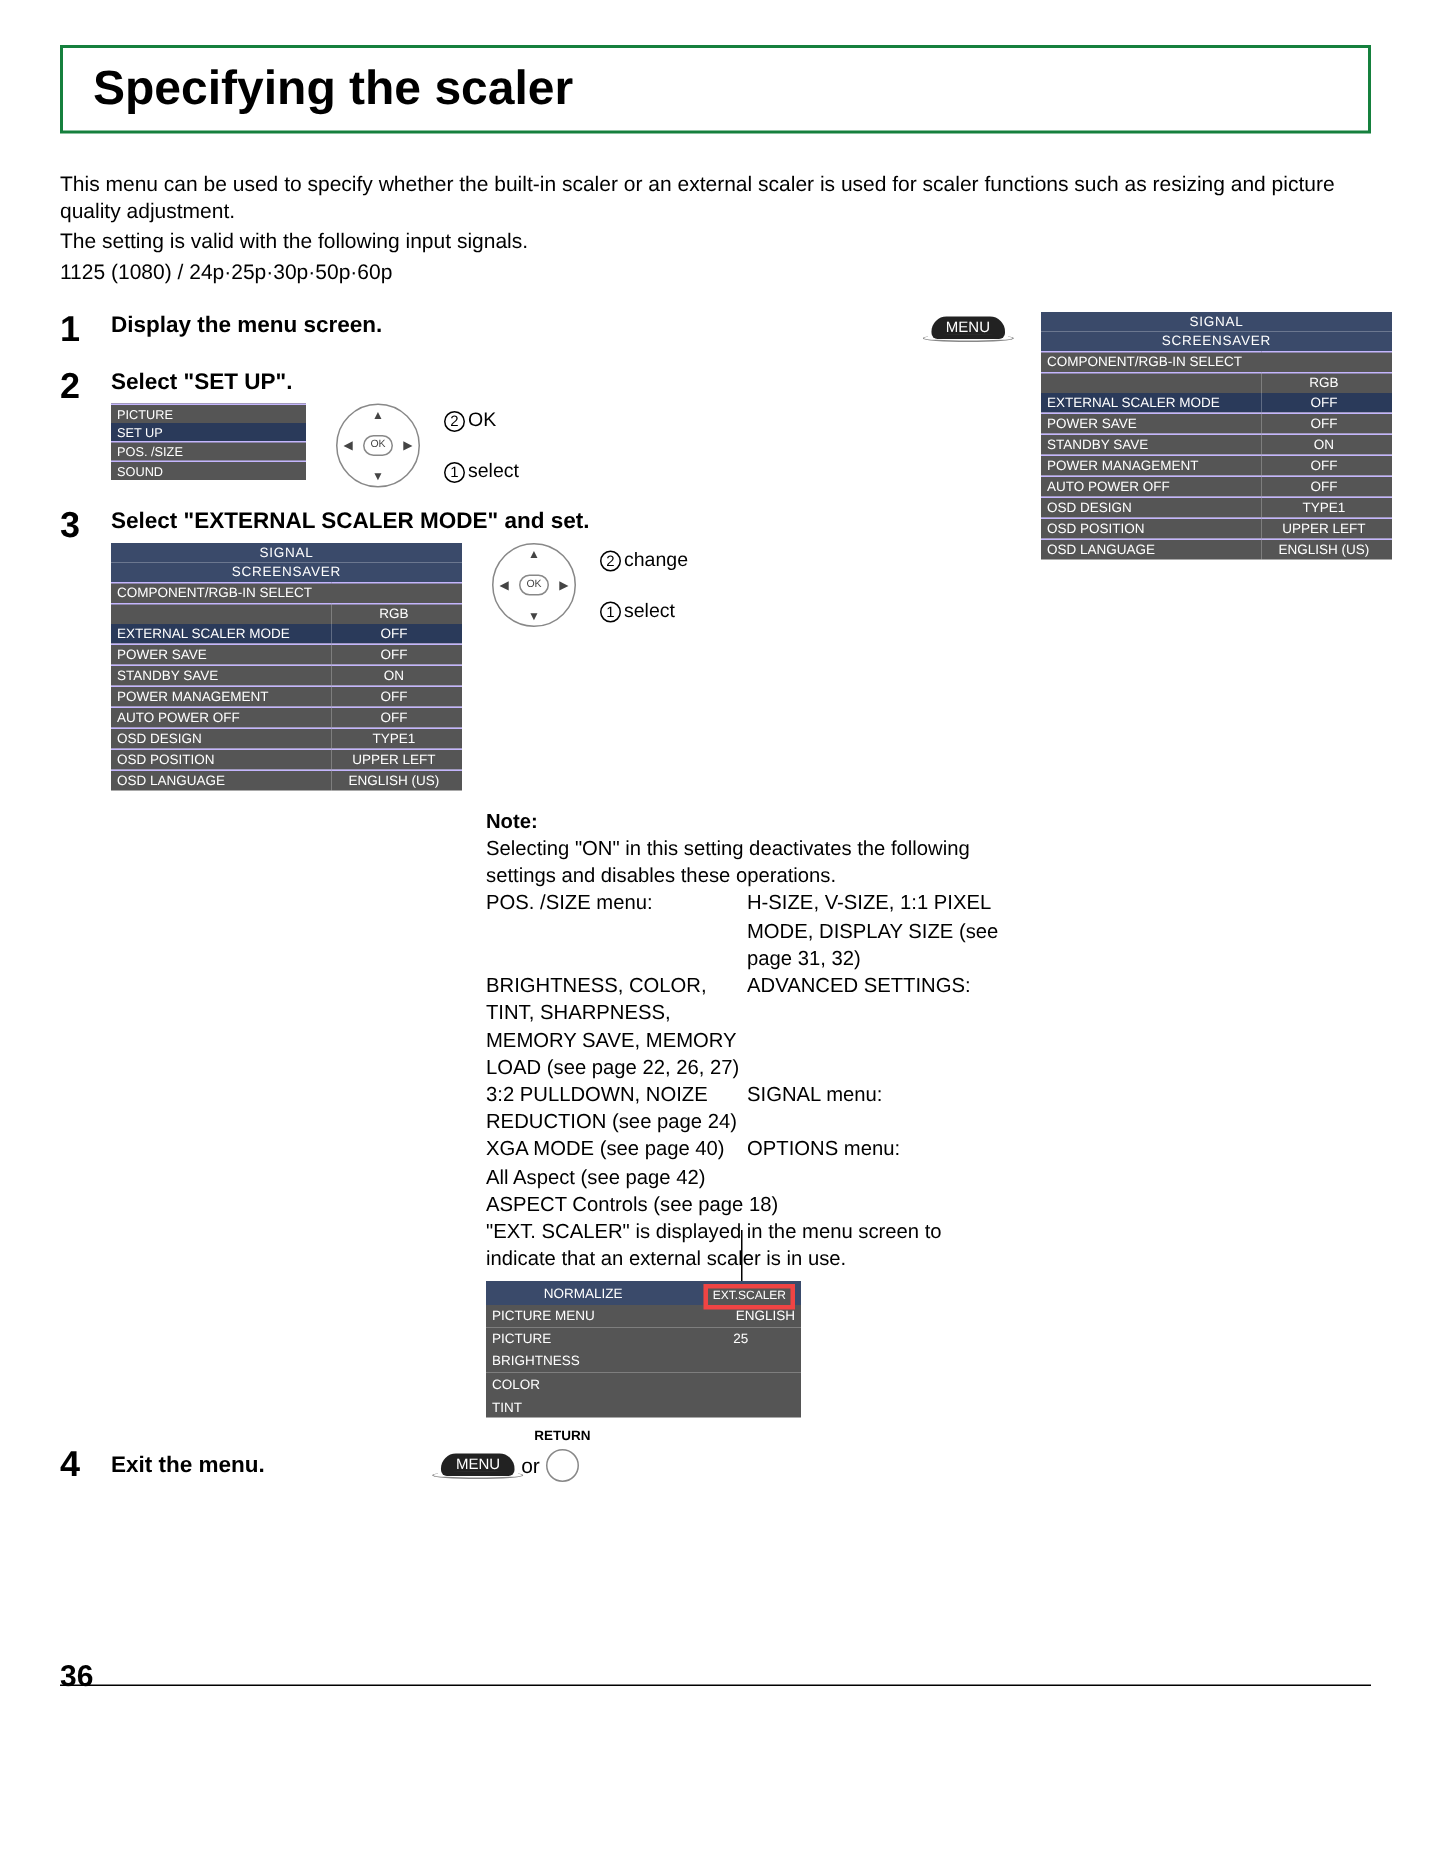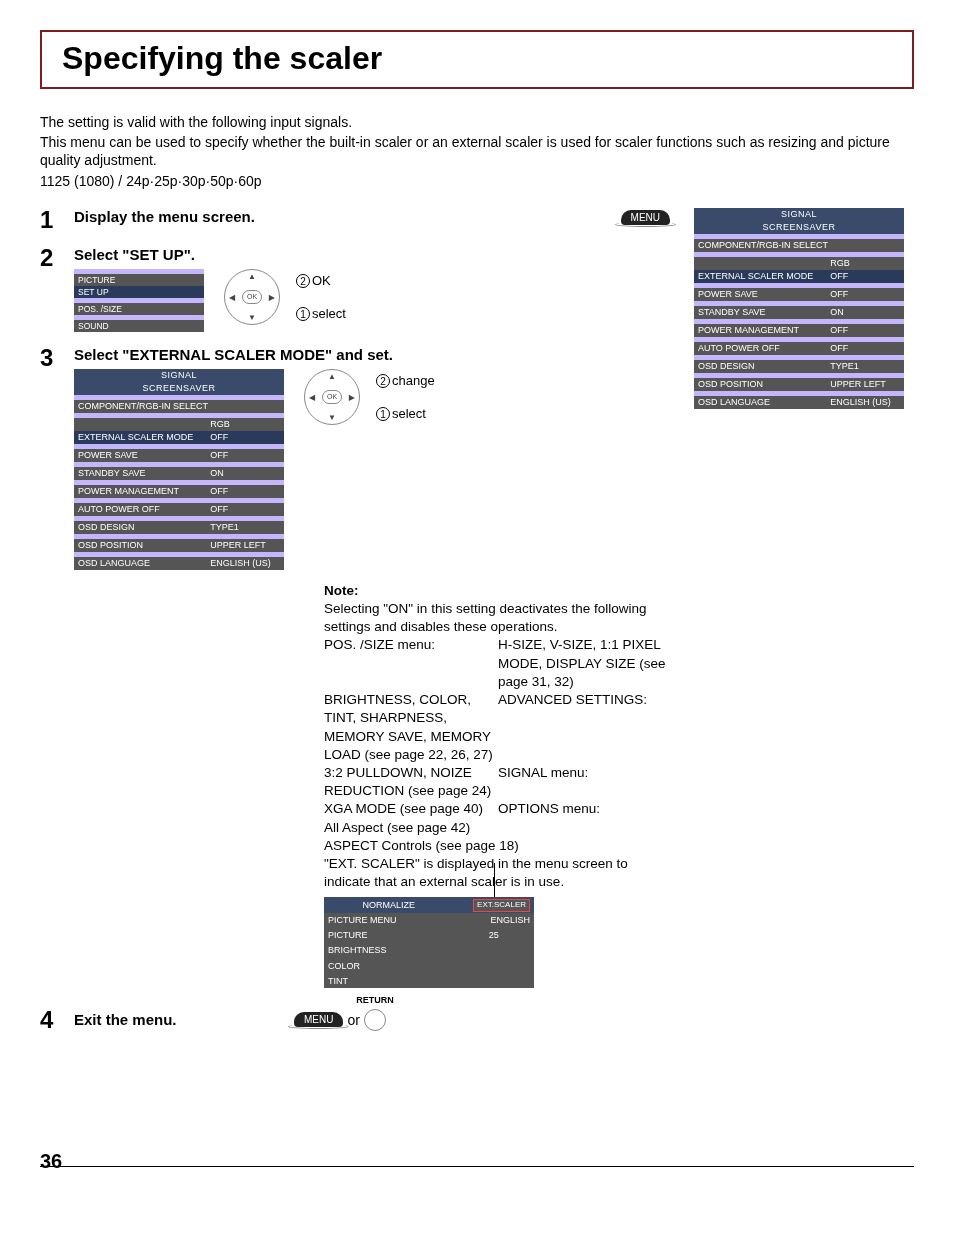--- a/index.html
+++ b/index.html
@@ -7,21 +7,21 @@
     font-family: Arial, Helvetica, sans-serif;
     font-size: 14px;
     margin: 0;
     padding: 30px 40px 20px 40px;
     width: 954px;
     color: #000;
     background: #fff;
     position: relative;
   }
   .title-box {
-    border: 2px solid #7f1d1d;
+    border: 2px solid #15803d;
     padding: 8px 20px 10px 20px;
     margin-bottom: 24px;
   }
   .title-box h1 {
     margin: 0;
     font-size: 32px;
     font-weight: bold;
   }
   .intro p { margin: 2px 0; line-height: 1.3; }
   .layout {
@@ -35,28 +35,28 @@
   .step-num { font-size: 24px; font-weight: bold; width: 20px; flex-shrink:0; line-height:1;}
   .step-body { flex: 1; }
   .step-head { font-weight: bold; font-size: 15px; margin-bottom: 6px; }
   .step-content { display: flex; gap: 20px; align-items: flex-start; }
 
   
   .osd {
     font-family: Arial, sans-serif;
     font-size: 9px;
     color: #fff;
-    width: 210px;
+    width: 234px;
     border-collapse: collapse;
   }
   .osd td { padding: 1.5px 4px; }
   .osd .hdr { background: #3a4a6a; text-align: center; letter-spacing: 0.5px;}
   .osd .row { background: #555; }
-  .osd .row td { border-top: 5px solid #c4b5fd; }
-  .osd .val { text-align: left; padding-right: 8px;}
+  .osd .row td { border-top: 1px solid #c4b5fd; }
+  .osd .val { text-align: center; padding-right: 8px;}
   .osd .selrow { background: #2a3a5a; }
   .osd-small { width: 130px; font-size: 8.5px;}
   .osd-small td { background:#555; padding:1px 4px;}
   .osd-small .sel td { background:#2a3a5a; color:#fff;}
   .menu-btn {
     display:inline-block;
     background:#222;
     color:#fff;
     font-size:10px;
     padding:2px 10px;
@@ -91,39 +91,39 @@
     text-align:center;font-size:10px;line-height:13px;margin-right:2px;}
   .lbl-side { font-size:13px; margin-left:6px;}
   .note-block { font-size: 13.5px; line-height: 1.35; margin-top: 12px;}
   .note-block .nh { font-weight: bold; }
   .defs { display:grid; grid-template-columns: 170px 1fr; gap:0 4px; font-size:13.5px; line-height:1.35;}
   .defs .k {}
   .ext-scaler-menu { width:210px; margin-top:6px; margin-left:0; position:relative;}
   .ext-scaler-menu table{width:100%; border-collapse:collapse;}
   .ext-scaler-menu td{font-size:9px;color:#fff;background:#555;padding:1.5px 4px;}
   .ext-scaler-menu .top td{background:#3a4a6a;text-align:center;}
-  .ext-scaler-menu .badge{position:absolute; right:4px; top:2px; border:1px solid #ef4444; font-size:8px;
+  .ext-scaler-menu .badge{position:absolute; right:4px; top:2px; border:3px solid #ef4444; font-size:8px;
     background:#555; color:#fff; padding:0 3px;}
   .ext-scaler-wrap { position:relative; display:inline-block;}
   .pointer-line { position:absolute; border-left:1px solid #000; height:30px; }
   .arrow-swap { letter-spacing: 0px; }
   .page-num { position:absolute; left:40px; bottom:14px; font-weight:bold; font-size:20px;}
   .hr { border-top:1px solid #000; margin-top:120px;}
   .round-btn{display:inline-block;width:22px;height:22px;border:1px solid #888;border-radius:50%;vertical-align:middle;}
 </style>
 </head>
 <body>
 
 <div class="title-box">
   <h1>Specifying the scaler</h1>
 </div>
 
 <div class="intro">
+  <p>This menu can be used to specify whether the built-in scaler or an external scaler is used for scaler functions such as resizing and picture quality adjustment.</p>
   <p>The setting is valid with the following input signals.</p>
-  <p>This menu can be used to specify whether the built-in scaler or an external scaler is used for scaler functions such as resizing and picture quality adjustment.</p>
   <p>1125 (1080) / 24p·25p·30p·50p·60p</p>
 </div>
 
 <div class="layout">
   <div class="left-col">
 
     <div class="step-row">
       <div class="step-num">1</div>
       <div class="step-body">
         <div class="step-content">

